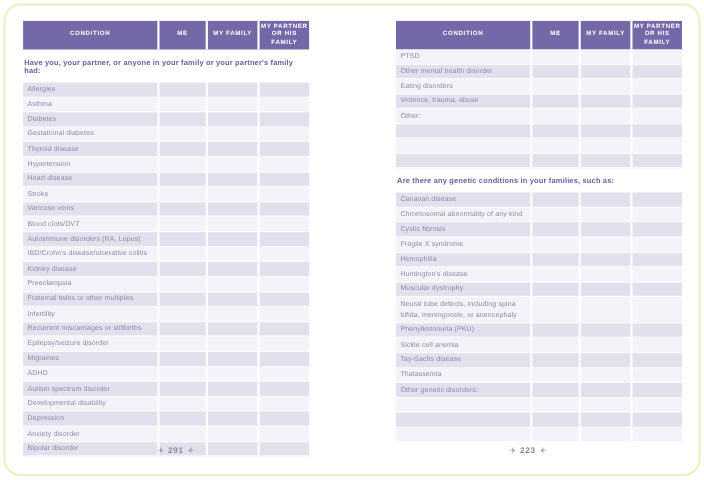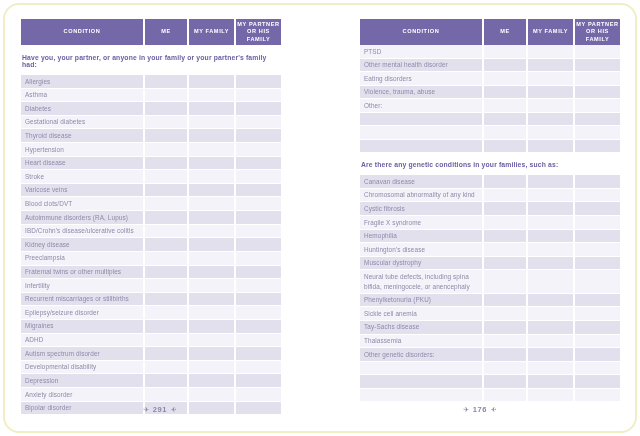--- a/index.html
+++ b/index.html
@@ -424,14 +424,14 @@
         <div class="cell"></div>
         <div class="cell"></div>
       </div>
     </div>
 </div>
 
 <div class="pagenum" id="left-pagenum">
   <span class="ornament">✈</span><span>291</span><span class="ornament flip">✈</span>
 </div>
 <div class="pagenum" id="right-pagenum">
-  <span class="ornament">✈</span><span>176</span><span class="ornament flip">✈</span>
+  <span class="ornament">✈</span><span>223</span><span class="ornament flip">✈</span>
 </div>
 
 </body></html>

